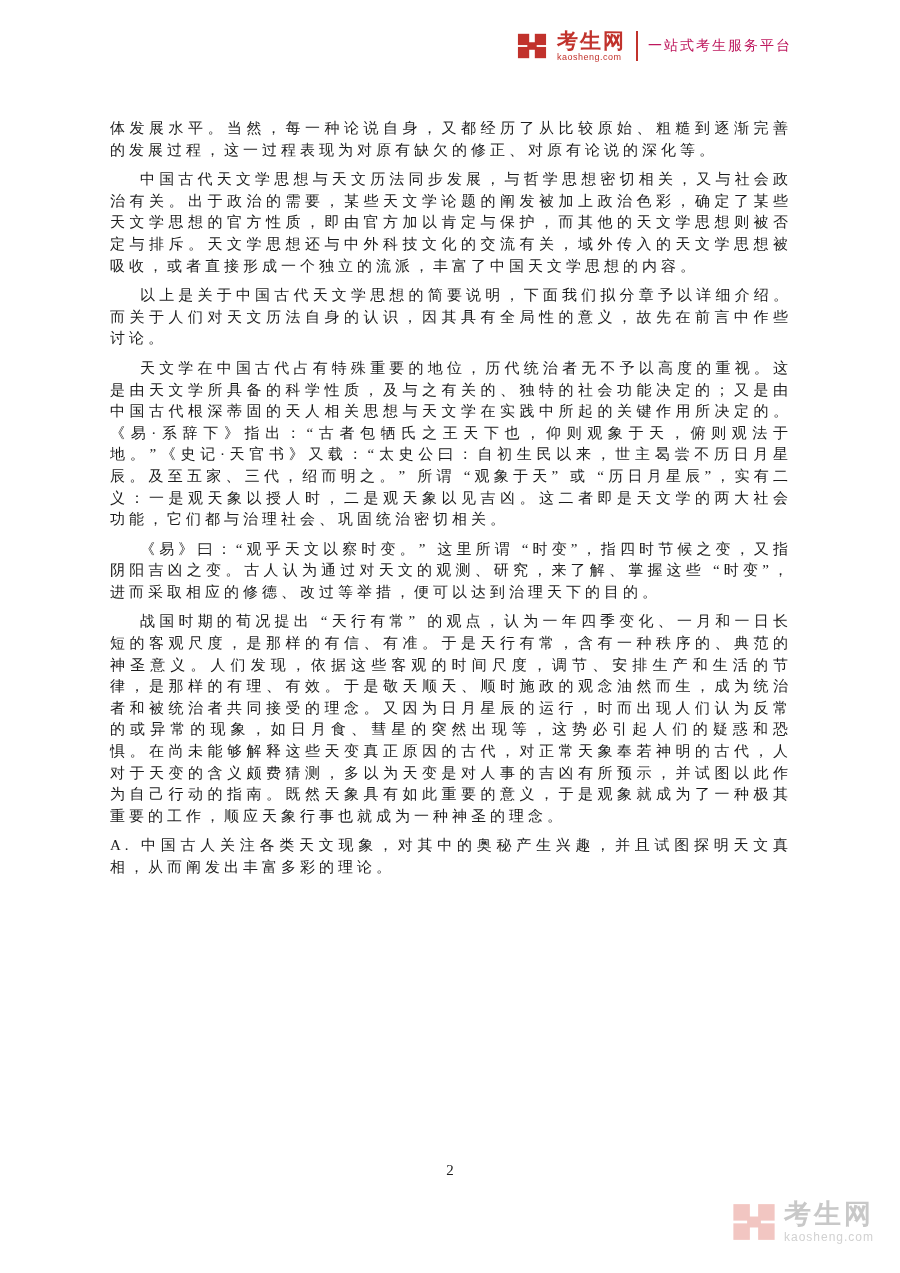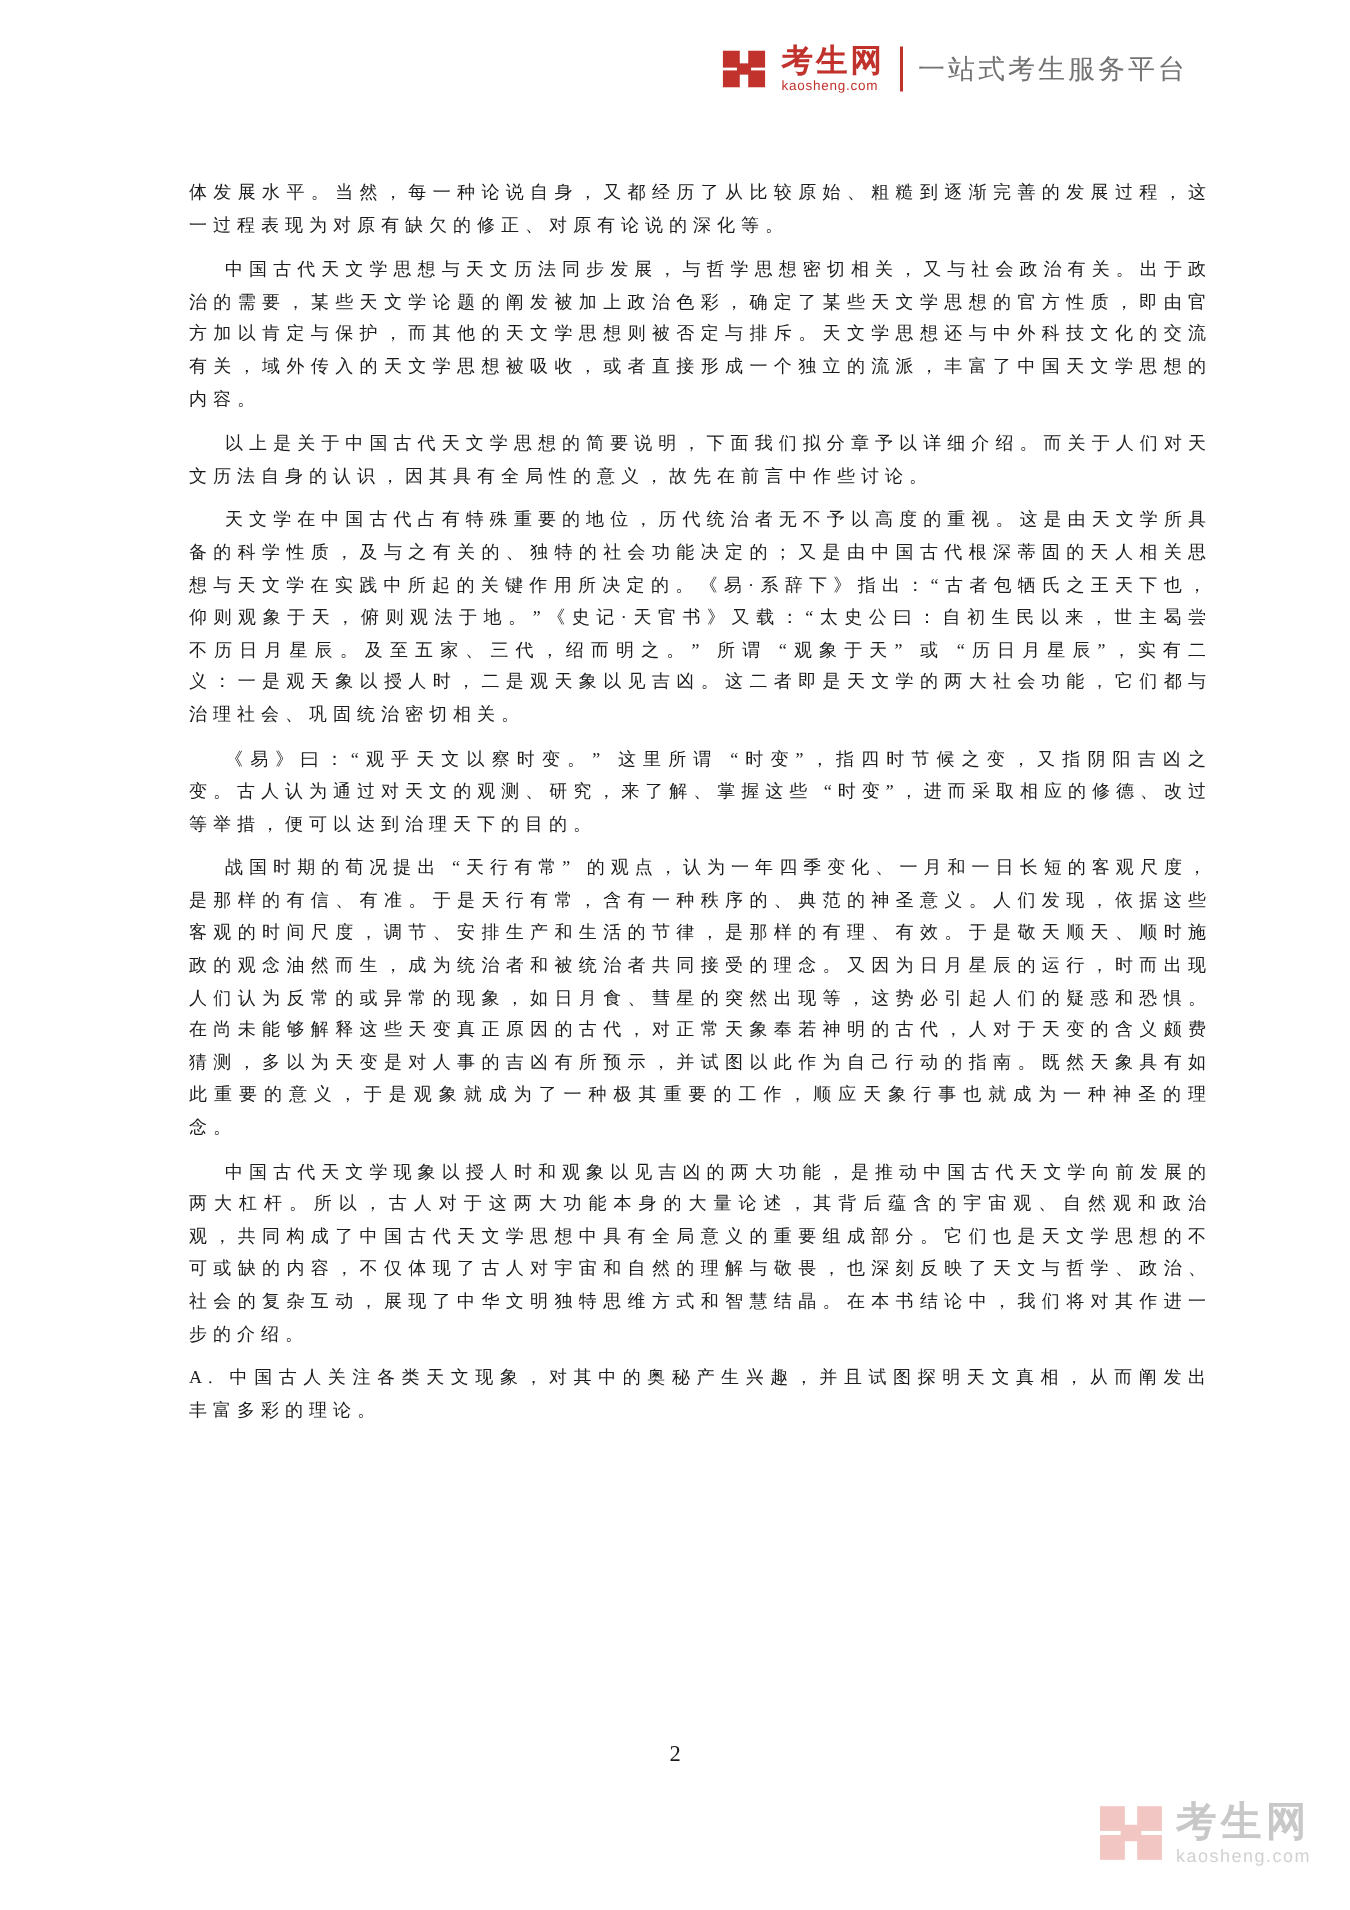--- a/index.html
+++ b/index.html
@@ -41,34 +41,34 @@
     letter-spacing: 0.5px;
     margin-top: 2px;
   }
   .brand-divider {
     width: 2px;
     height: 30px;
     background: #c1322c;
     flex: 0 0 auto;
   }
   .brand-tagline {
-    color: #737373;
-    font-size: 18px;
+    color: #be185d;
+    font-size: 14px;
     letter-spacing: 2px;
     white-space: nowrap;
   }
 
   
   .content {
     position: absolute;
-    left: 126px;
+    left: 110px;
     top: 118px;
     width: 682px;
     color: #1c1c1c;
-    font-size: 12px;
+    font-size: 15px;
     line-height: 21.6px;
     letter-spacing: 4px;
     text-align: justify;
   }
   .content p { margin: 0 0 8px 0; }
   .para { text-indent: 2em; }
   .para.no-indent { text-indent: 0; }
   .question { font-weight: bold; text-indent: 0; }
   .option { text-indent: 0; }
 
@@ -142,21 +142,20 @@
     <span class="brand-tagline">一站式考生服务平台</span>
   </header>
 
   <main class="content">
     <p class="para no-indent">体发展水平。当然，每一种论说自身，又都经历了从比较原始、粗糙到逐渐完善的发展过程，这一过程表现为对原有缺欠的修正、对原有论说的深化等。</p>
     <p class="para">中国古代天文学思想与天文历法同步发展，与哲学思想密切相关，又与社会政治有关。出于政治的需要，某些天文学论题的阐发被加上政治色彩，确定了某些天文学思想的官方性质，即由官方加以肯定与保护，而其他的天文学思想则被否定与排斥。天文学思想还与中外科技文化的交流有关，域外传入的天文学思想被吸收，或者直接形成一个独立的流派，丰富了中国天文学思想的内容。</p>
     <p class="para">以上是关于中国古代天文学思想的简要说明，下面我们拟分章予以详细介绍。而关于人们对天文历法自身的认识，因其具有全局性的意义，故先在前言中作些讨论。</p>
     <p class="para">天文学在中国古代占有特殊重要的地位，历代统治者无不予以高度的重视。这是由天文学所具备的科学性质，及与之有关的、独特的社会功能决定的；又是由中国古代根深蒂固的天人相关思想与天文学在实践中所起的关键作用所决定的。《易·系辞下》指出：“古者包牺氏之王天下也，仰则观象于天，俯则观法于地。”《史记·天官书》又载：“太史公曰：自初生民以来，世主曷尝不历日月星辰。及至五家、三代，绍而明之。” 所谓 “观象于天” 或 “历日月星辰”，实有二义：一是观天象以授人时，二是观天象以见吉凶。这二者即是天文学的两大社会功能，它们都与治理社会、巩固统治密切相关。</p>
     <p class="para">《易》曰：“观乎天文以察时变。” 这里所谓 “时变”，指四时节候之变，又指阴阳吉凶之变。古人认为通过对天文的观测、研究，来了解、掌握这些 “时变”，进而采取相应的修德、改过等举措，便可以达到治理天下的目的。</p>
     <p class="para">战国时期的荀况提出 “天行有常” 的观点，认为一年四季变化、一月和一日长短的客观尺度，是那样的有信、有准。于是天行有常，含有一种秩序的、典范的神圣意义。人们发现，依据这些客观的时间尺度，调节、安排生产和生活的节律，是那样的有理、有效。于是敬天顺天、顺时施政的观念油然而生，成为统治者和被统治者共同接受的理念。又因为日月星辰的运行，时而出现人们认为反常的或异常的现象，如日月食、彗星的突然出现等，这势必引起人们的疑惑和恐惧。在尚未能够解释这些天变真正原因的古代，对正常天象奉若神明的古代，人对于天变的含义颇费猜测，多以为天变是对人事的吉凶有所预示，并试图以此作为自己行动的指南。既然天象具有如此重要的意义，于是观象就成为了一种极其重要的工作，顺应天象行事也就成为一种神圣的理念。</p>
-    <p class="para">中国古代天文学现象以授人时和观象以见吉凶的两大功能，是推动中国古代天文学向前发展的两大杠杆。所以，古人对于这两大功能本身的大量论述，其背后蕴含的宇宙观、自然观和政治观，共同构成了中国古代天文学思想中具有全局意义的重要组成部分。它们也是天文学思想的不可或缺的内容，不仅体现了古人对宇宙和自然的理解与敬畏，也深刻反映了天文与哲学、政治、社会的复杂互动，展现了中华文明独特思维方式和智慧结晶。在本书结论中，我们将对其作进一步的介绍。</p>
     <p class="option">A. 中国古人关注各类天文现象，对其中的奥秘产生兴趣，并且试图探明天文真相，从而阐发出丰富多彩的理论。</p>
   </main>
 
   <div class="page-number">2</div>
 
 
   <div class="watermark">
     <svg class="wm-icon" viewBox="0 0 32 32" aria-hidden="true">
       <rect x="1" y="3" width="12" height="12"></rect>
       <rect x="1" y="17" width="12" height="12"></rect>

